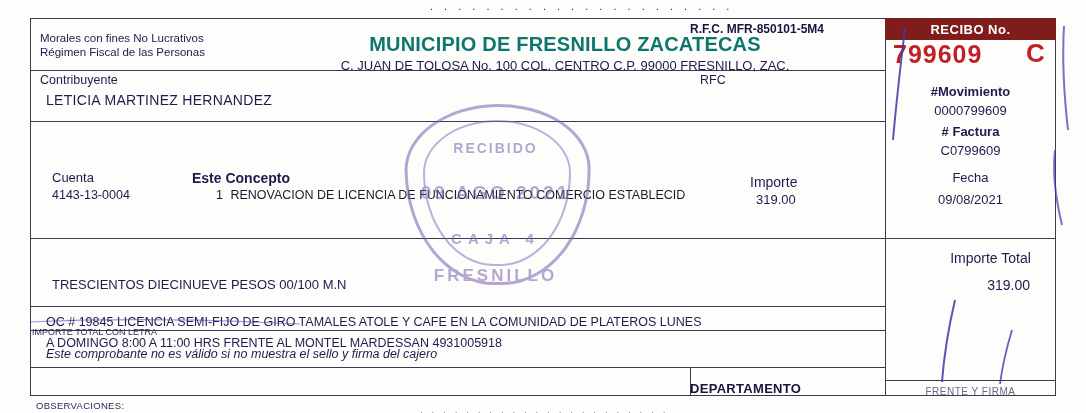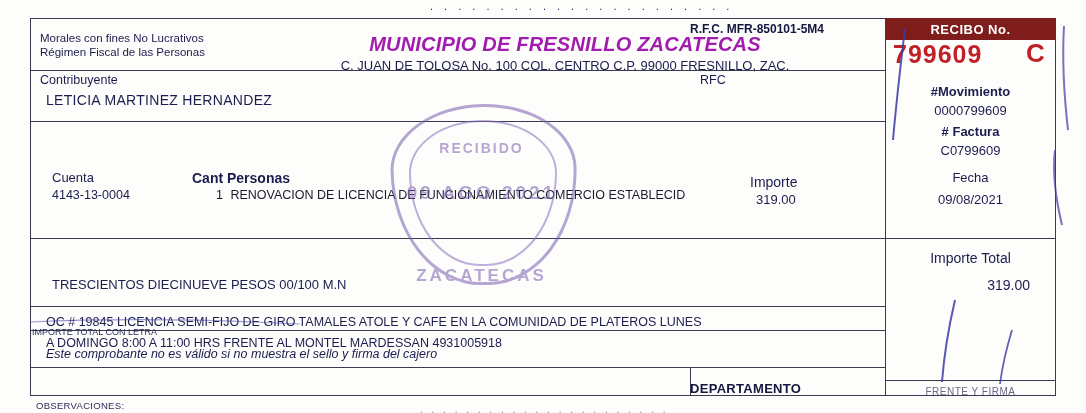--- a/index.html
+++ b/index.html
@@ -71,23 +71,22 @@
     color: #1c1c4e;
   }
   .muni-title {
     position: absolute;
     left: 255px;
     top: 33px;
     width: 620px;
     text-align: center;
     font-size: 20px;
     font-weight: bold;
-    color: #a21caf;
+    color: #0f766e;
     letter-spacing: .2px;
-    font-style: italic;
   }
   .muni-addr {
     position: absolute;
     left: 255px;
     top: 58px;
     width: 620px;
     text-align: center;
     font-size: 13px;
     color: #1c1c4e;
   }
@@ -143,21 +142,21 @@
     text-align: center;
     font-size: 13px;
     color: #1c1c4e;
   }
   .rc-mov-lbl { top: 84px; font-weight: bold; }
   .rc-mov-val { top: 103px; }
   .rc-fact-lbl { top: 124px; font-weight: bold; }
   .rc-fact-val { top: 143px; }
   .rc-fecha-lbl { top: 170px; }
   .rc-fecha-val { top: 192px; }
-  .rc-imptot-lbl { top: 250px; font-size: 14px; }
+  .rc-imptot-lbl { top: 250px; font-size: 14px; padding-left: 20px; }
   .rc-imptot-val { top: 277px; font-size: 14px; text-align: right; padding-right: 26px; box-sizing: border-box; }
   
   .cuenta-lbl { left: 52px; top: 170px; font-size: 13px; }
   .cuenta-val { left: 52px; top: 188px; font-size: 12.5px; text-align: center; }
   .cant-concepto-lbl { left: 192px; top: 170px; font-size: 14px; font-weight: bold; }
   .concepto-line {
     position: absolute;
     left: 216px; top: 188px;
     font-size: 12.5px;
     white-space: nowrap;
@@ -221,21 +220,21 @@
     left: 885px; top: 386px;
     width: 171px;
     text-align: center;
     font-size: 10px;
     color: #6a6a88;
     letter-spacing: .5px;
   }
   
   .stamp {
     position: absolute;
-    left: 369px;
+    left: 383px;
     top: 104px;
     width: 225px;
     height: 205px;
     opacity: .55;
     pointer-events: none;
   }
   .stamp .shield {
     position: absolute;
     left: 22px; top: 0;
     width: 180px; height: 175px;
@@ -329,21 +328,21 @@
   <div class="rc rc-fact-lbl"># Factura</div>
   <div class="rc rc-fact-val">C0799609</div>
   <div class="rc rc-fecha-lbl">Fecha</div>
   <div class="rc rc-fecha-val">09/08/2021</div>
   <div class="rc rc-imptot-lbl">Importe Total</div>
   <div class="rc rc-imptot-val">319.00</div>
   <div class="sello-firma">FRENTE Y FIRMA</div>
 
   <div class="lbl cuenta-lbl">Cuenta</div>
   <div class="val cuenta-val">4143-13-0004</div>
-  <div class="lbl cant-concepto-lbl">Cant Personas</div>
+  <div class="lbl cant-concepto-lbl">Este Concepto</div>
   <div class="lbl importe-lbl">Importe</div>
 
   <div class="concepto-line">
     <span>1</span>
     <span style="margin-left:4px;">RENOVACION DE LICENCIA DE FUNCIONAMIENTO COMERCIO ESTABLECID</span>
   </div>
   <div class="val importe-val">319.00</div>
 
   <div class="letras">TRESCIENTOS DIECINUEVE PESOS 00/100 M.N</div>
 
@@ -352,21 +351,22 @@
   <div class="note2">A DOMINGO 8:00 A 11:00 HRS  FRENTE AL MONTEL MARDESSAN 4931005918</div>
   <div class="leyenda">Este comprobante no es válido si no muestra el sello y firma del cajero</div>
   <div class="observ">OBSERVACIONES:</div>
   <div class="departamento">DEPARTAMENTO</div>
 
   <div class="stamp">
     <div class="shield"></div>
     <div class="shield-inner"></div>
     <div class="stamp-text stamp-t1">RECIBIDO</div>
     <div class="stamp-text stamp-date">09 AGO 2021</div>
-    <div class="stamp-text stamp-t3">ZACATECAS</div>
+    <div class="stamp-text stamp-t2">CAJA 4</div>
+    <div class="stamp-text stamp-t3">FRESNILLO</div>
   </div>
 
   <svg class="pen" width="1086" height="413" style="left:0; top:0;">
     <path d="M905 28 C 900 70, 896 105, 893 140" stroke="#3b3ba8" stroke-width="2" fill="none" opacity=".85"></path>
     <path d="M1064 26 C 1062 60, 1064 95, 1068 130" stroke="#3b3ba8" stroke-width="2" fill="none" opacity=".7"></path>
     <path d="M1055 150 C 1052 175, 1056 200, 1062 225" stroke="#3b3ba8" stroke-width="2" fill="none" opacity=".7"></path>
     <path d="M955 300 C 948 330, 944 355, 942 382" stroke="#3b3ba8" stroke-width="2" fill="none" opacity=".85"></path>
     <path d="M1012 330 C 1006 350, 1002 368, 1000 384" stroke="#3b3ba8" stroke-width="1.8" fill="none" opacity=".8"></path>
     <path d="M30 322 C 120 318, 220 320, 300 324" stroke="#3b3ba8" stroke-width="1.2" fill="none" opacity=".5"></path>
   </svg>

